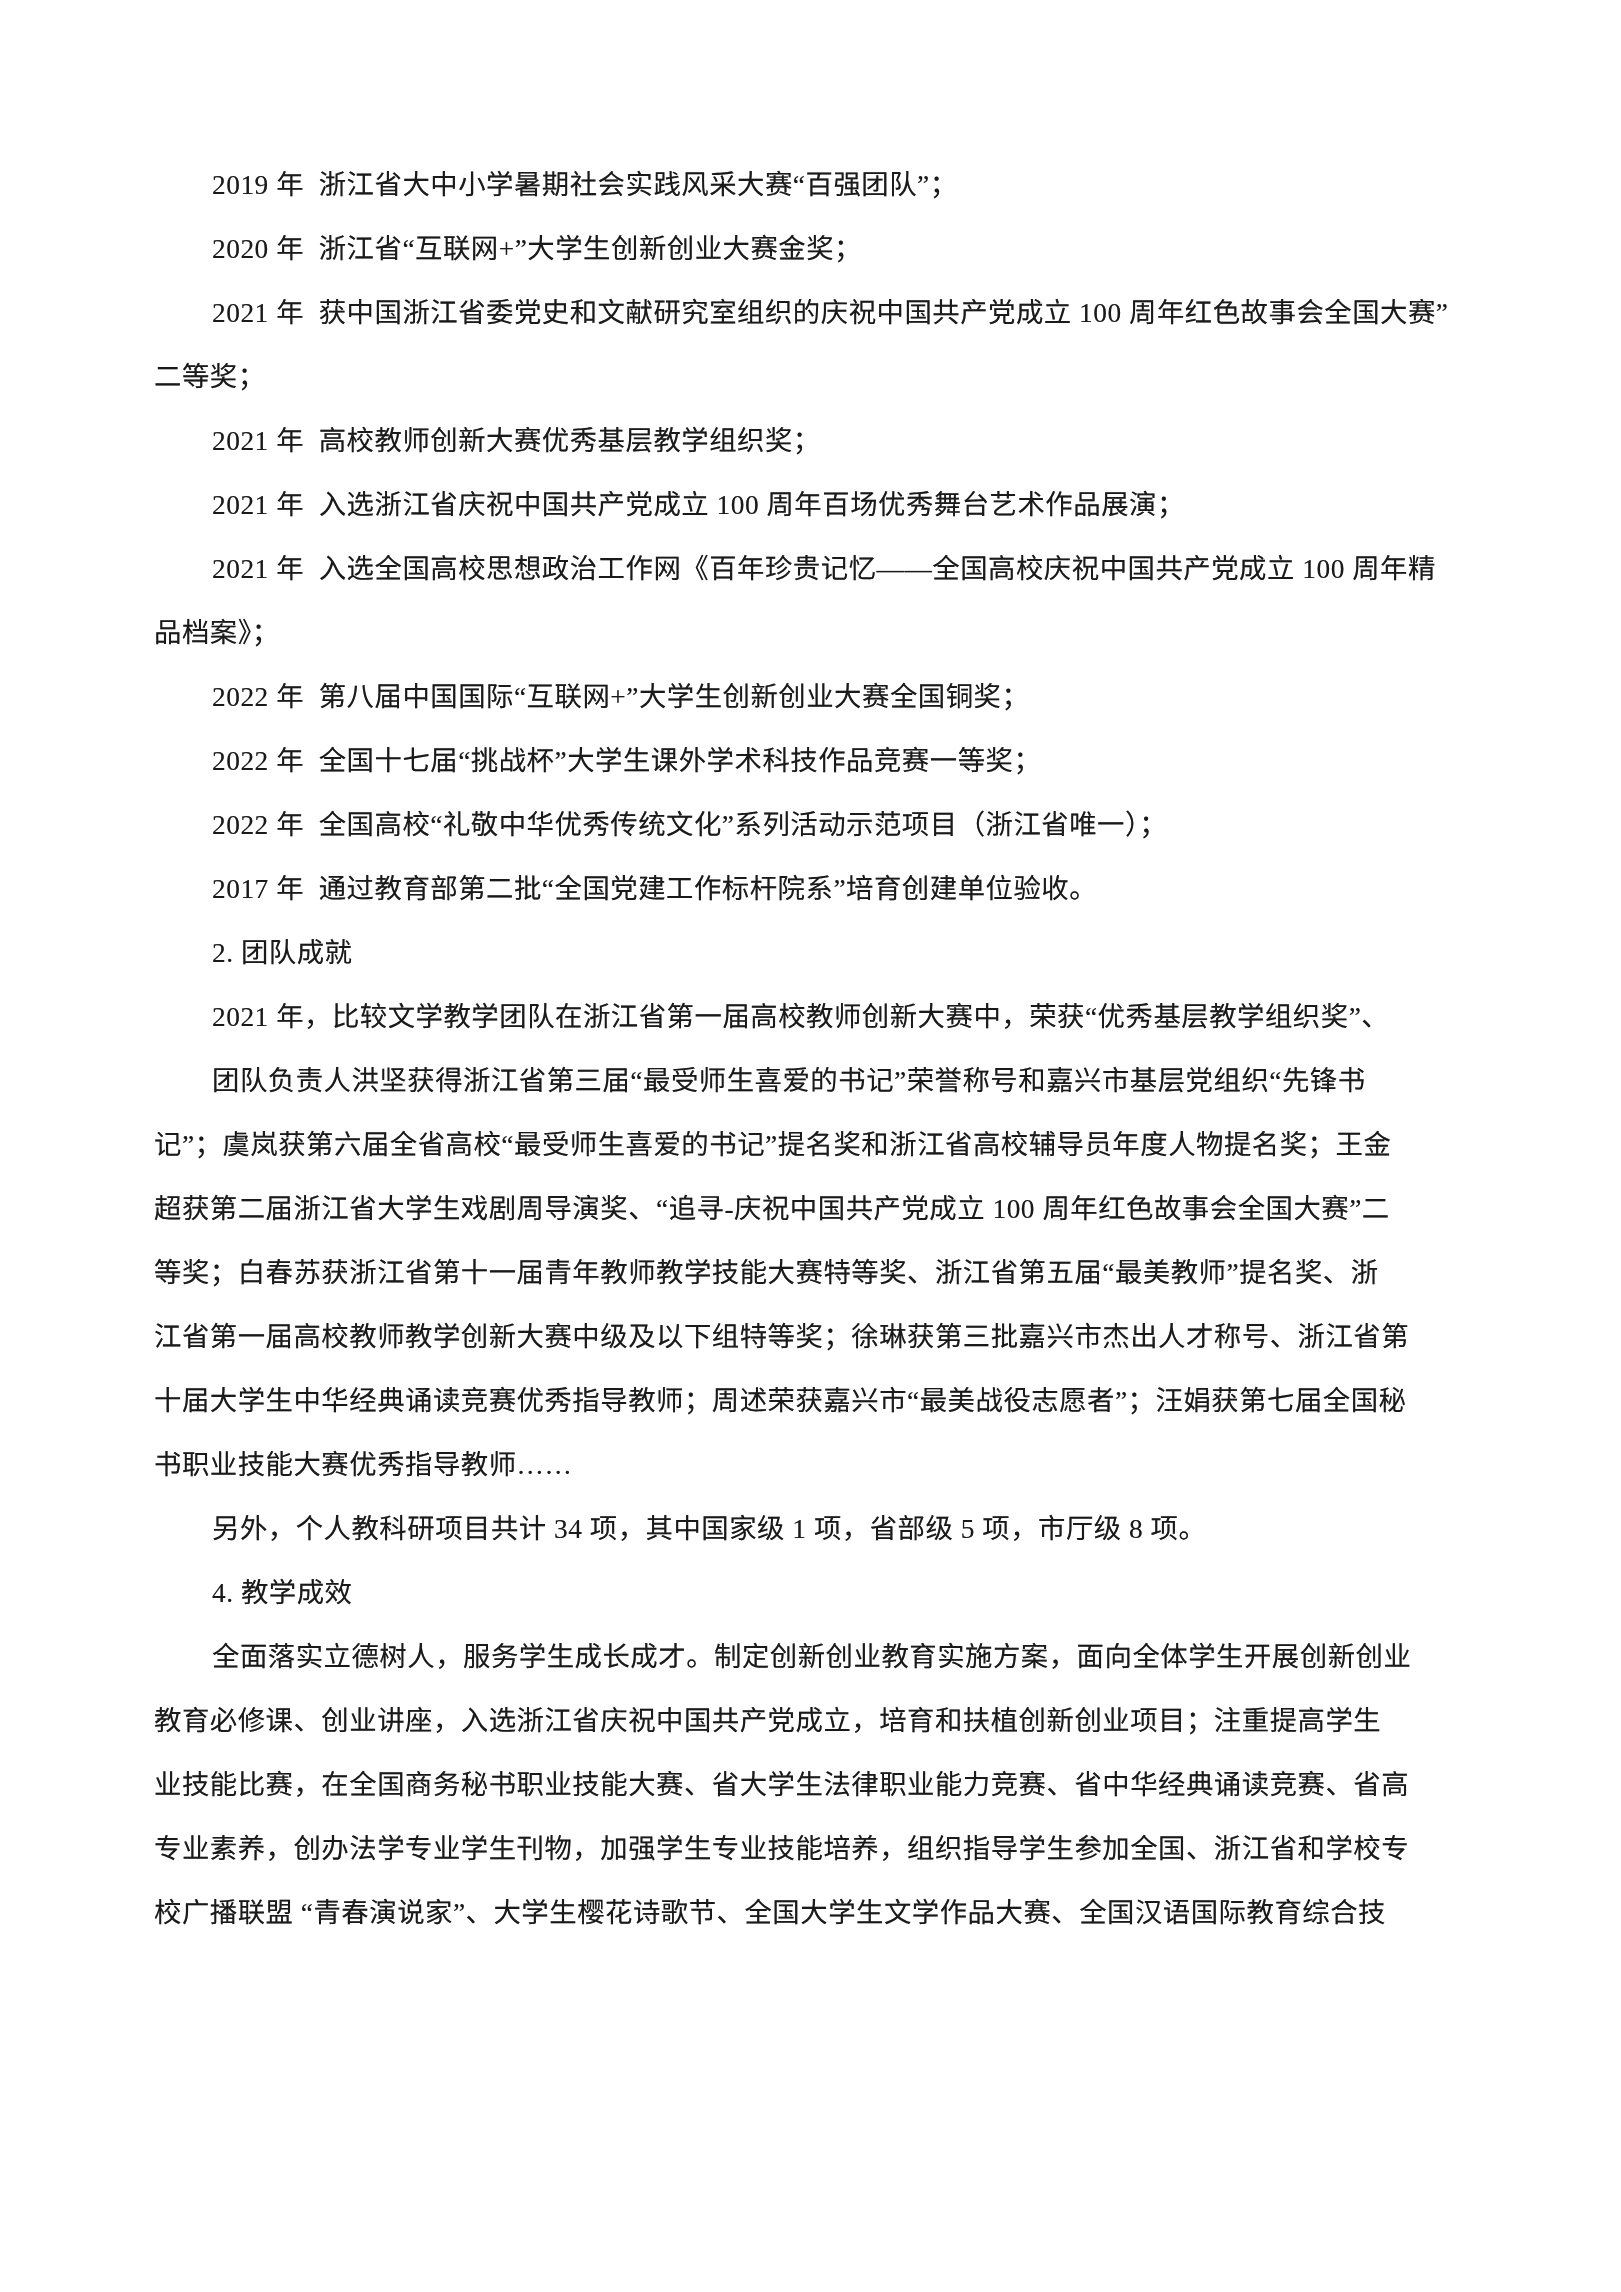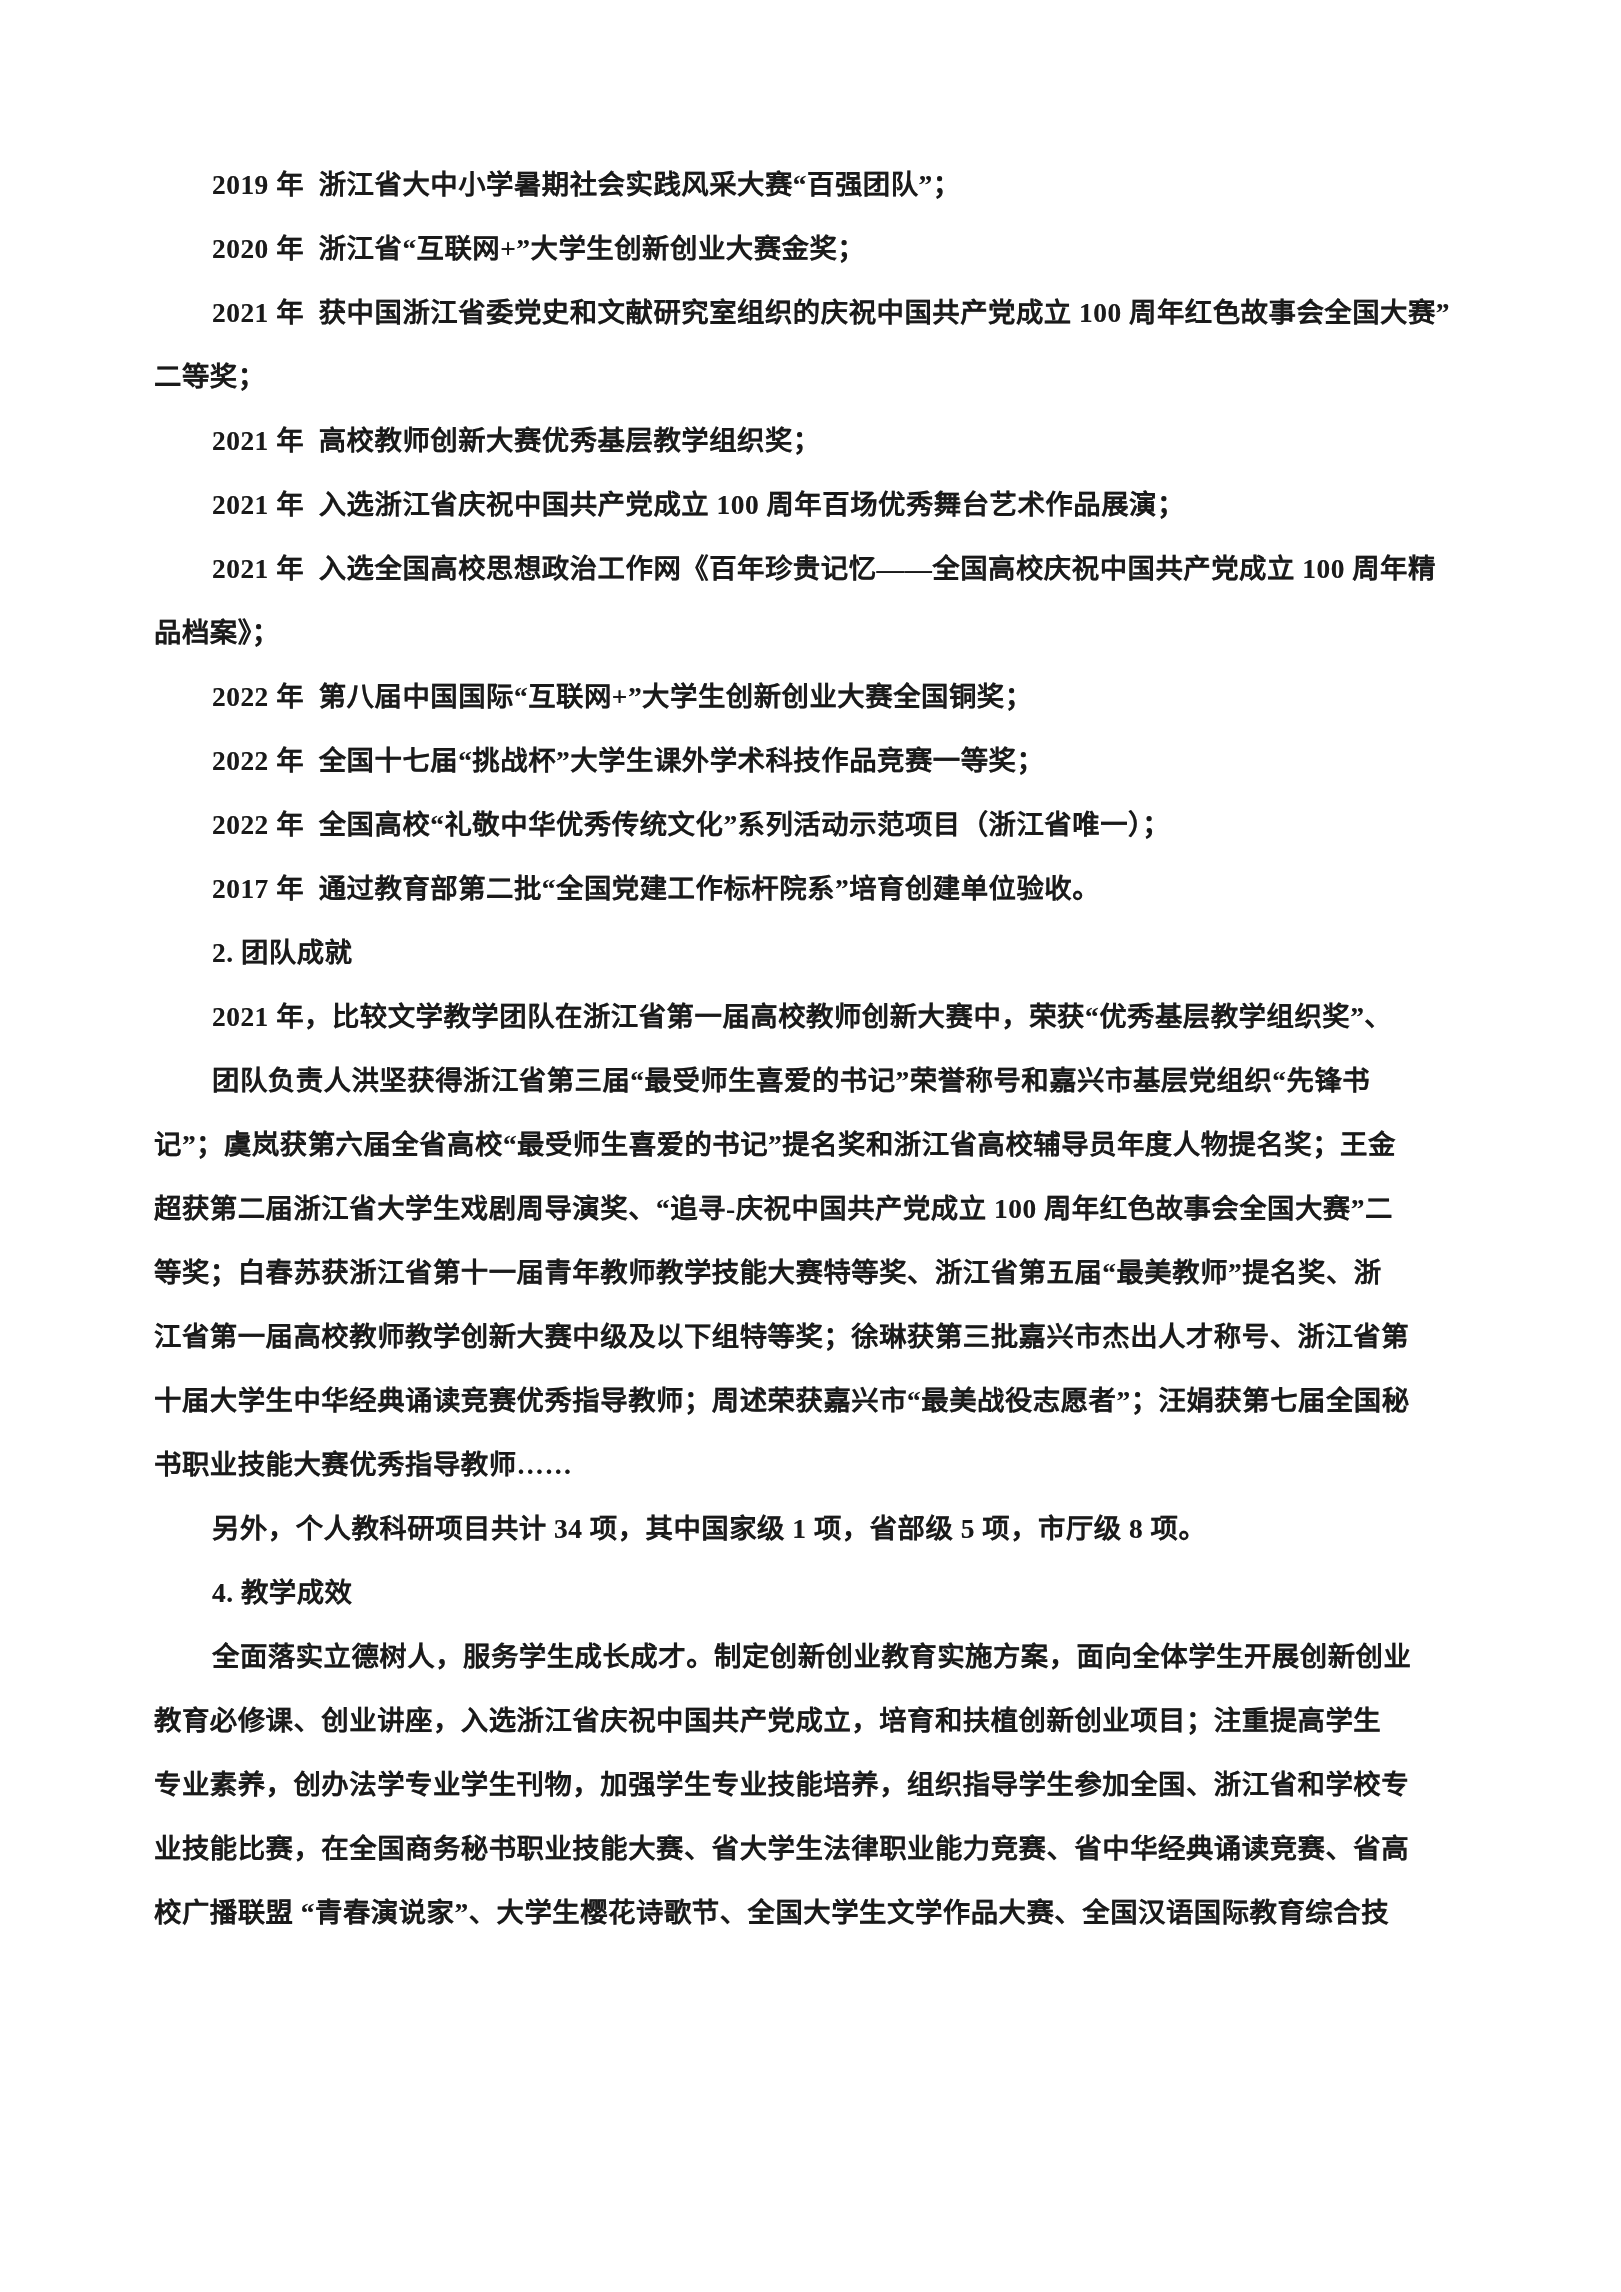--- a/index.html
+++ b/index.html
@@ -14,21 +14,20 @@
     font-family: "Liberation Serif", "DejaVu Serif", serif;
     overflow: hidden;
   }
   .doc-page {
     position: absolute;
     left: 0;
     top: 0;
     width: 1621px;
     height: 2293px;
     background: #ffffff;
-    font-weight: bold;
   }
   .text-block {
     position: absolute;
     left: 154px;
     top: 153px;
     width: 1333px;
   }
   .line {
     height: 64px;
     line-height: 64px;
@@ -65,18 +64,18 @@
     <div class="line">记”；虞岚获第六届全省高校“最受师生喜爱的书记”提名奖和浙江省高校辅导员年度人物提名奖；王金</div>
     <div class="line">超获第二届浙江省大学生戏剧周导演奖、“追寻-庆祝中国共产党成立 100 周年红色故事会全国大赛”二</div>
     <div class="line">等奖；白春苏获浙江省第十一届青年教师教学技能大赛特等奖、浙江省第五届“最美教师”提名奖、浙</div>
     <div class="line">江省第一届高校教师教学创新大赛中级及以下组特等奖；徐琳获第三批嘉兴市杰出人才称号、浙江省第</div>
     <div class="line">十届大学生中华经典诵读竞赛优秀指导教师；周述荣获嘉兴市“最美战役志愿者”；汪娟获第七届全国秘</div>
     <div class="line">书职业技能大赛优秀指导教师……</div>
     <div class="line indent">另外，个人教科研项目共计 34 项，其中国家级 1 项，省部级 5 项，市厅级 8 项。</div>
     <div class="line indent">4. 教学成效</div>
     <div class="line indent">全面落实立德树人，服务学生成长成才。制定创新创业教育实施方案，面向全体学生开展创新创业</div>
     <div class="line">教育必修课、创业讲座，入选浙江省庆祝中国共产党成立，培育和扶植创新创业项目；注重提高学生</div>
+    <div class="line">业技能比赛，在全国商务秘书职业技能大赛、省大学生法律职业能力竞赛、省中华经典诵读竞赛、省高</div>
     <div class="line">专业素养，创办法学专业学生刊物，加强学生专业技能培养，组织指导学生参加全国、浙江省和学校专</div>
-    <div class="line">业技能比赛，在全国商务秘书职业技能大赛、省大学生法律职业能力竞赛、省中华经典诵读竞赛、省高</div>
     <div class="line">校广播联盟 “青春演说家”、大学生樱花诗歌节、全国大学生文学作品大赛、全国汉语国际教育综合技</div>
   </div>
 </div>
 
 
 </body></html>

